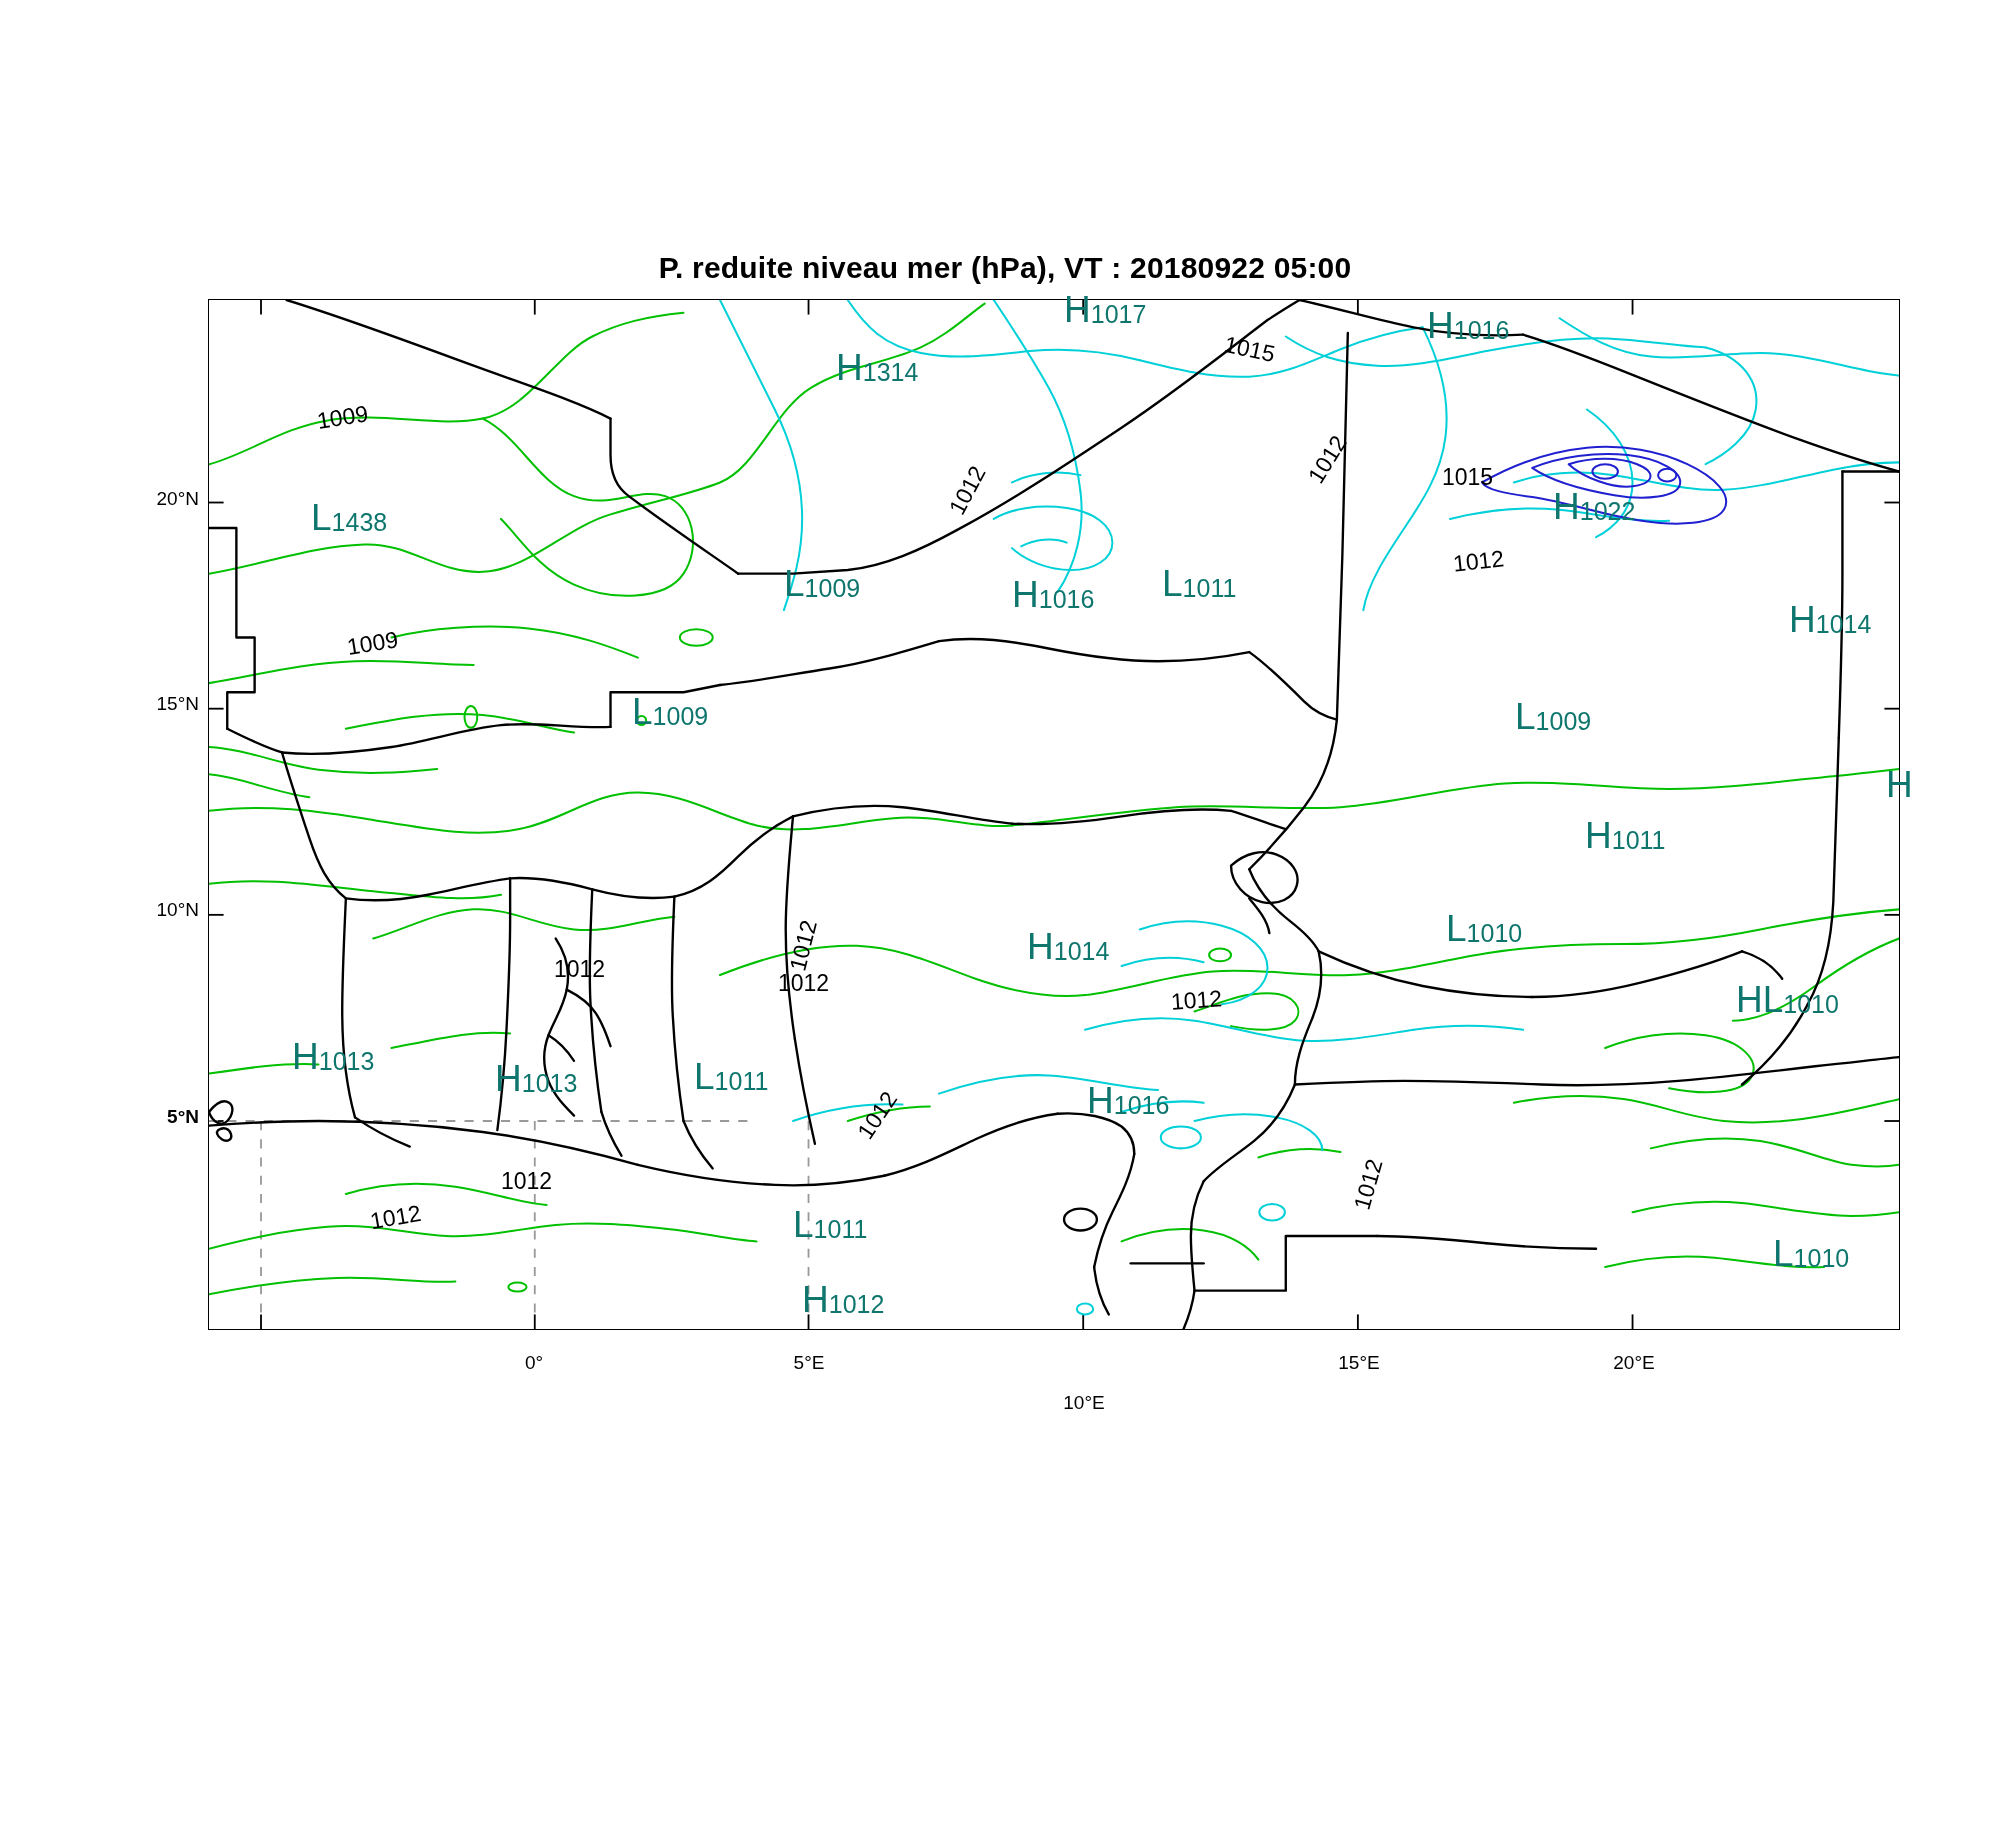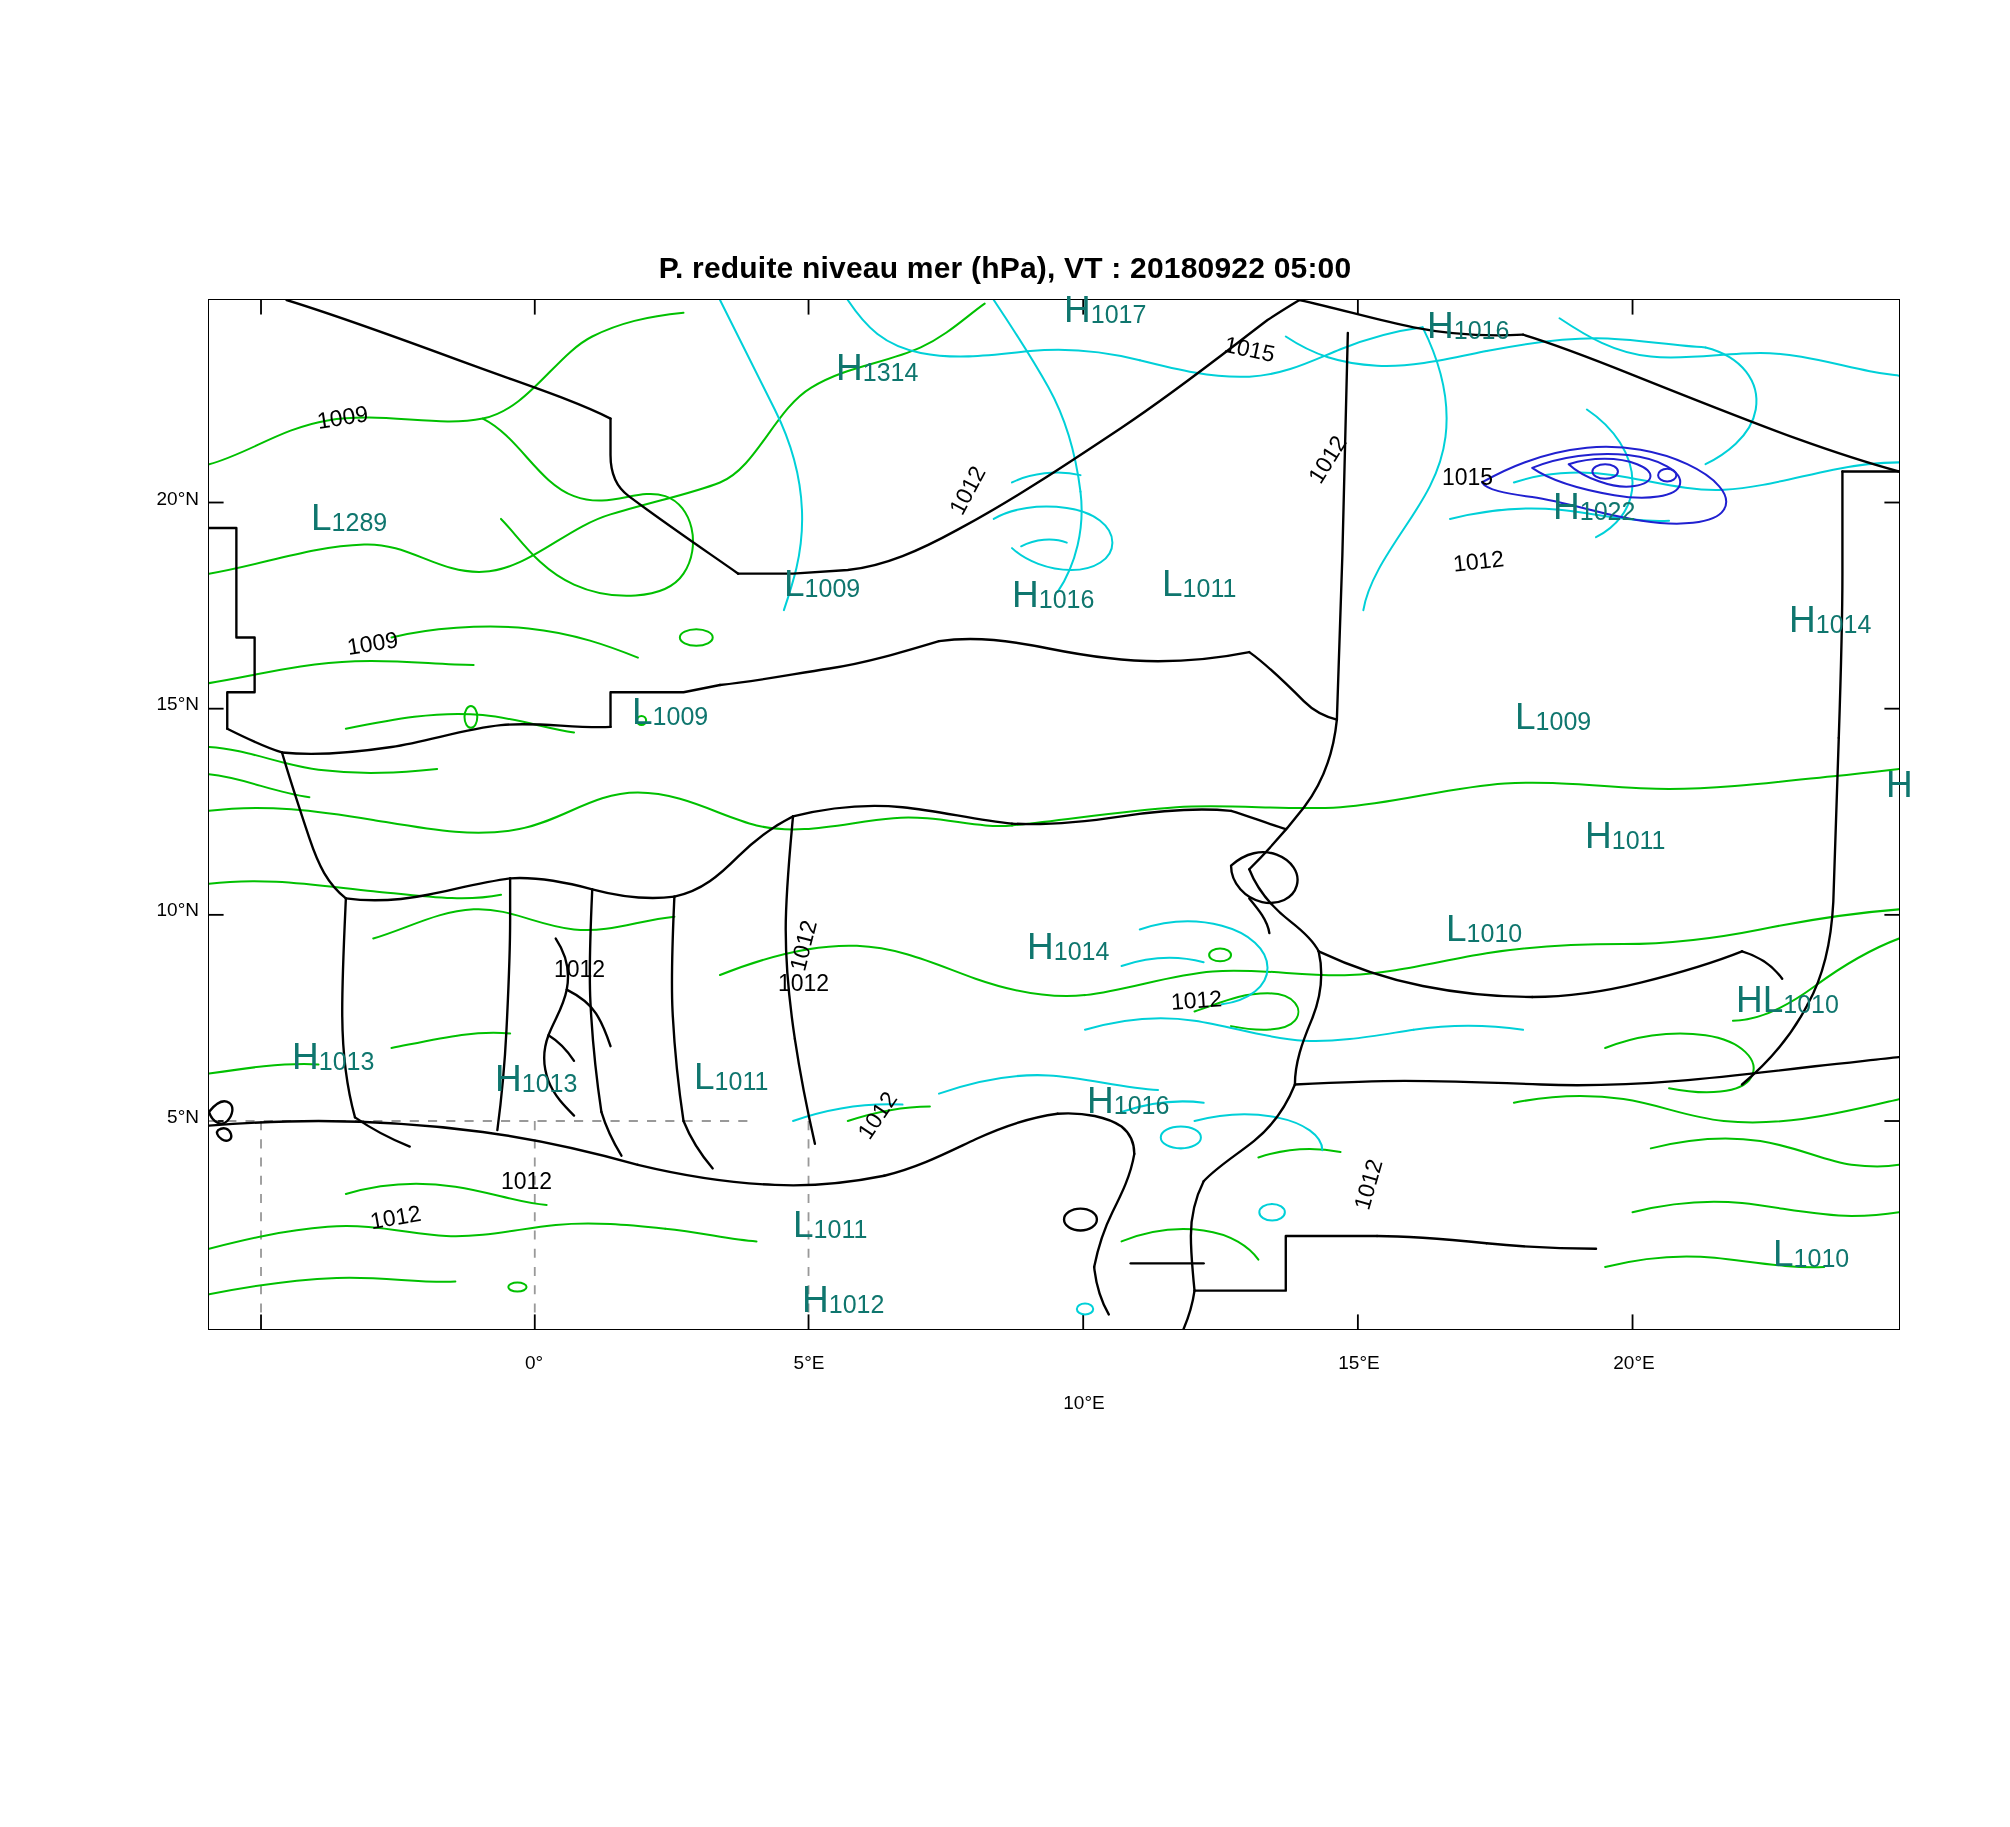--- a/index.html
+++ b/index.html
@@ -94,21 +94,21 @@
 </head>
 <body>
 
 <div id="page">
 
   <div id="chart-title">P. reduite niveau mer (hPa),  VT : 20180922  05:00</div>
 
   <div class="ytick" style="left:117px; top:488px;">20°N</div>
   <div class="ytick" style="left:117px; top:693px;">15°N</div>
   <div class="ytick" style="left:117px; top:899px;">10°N</div>
-  <div class="ytick" style="left:117px; top:1106px;">5°N</div>
+  <div class="ytick" style="left:117px; top:1106px;font-weight:bold;">5°N</div>
 
   <div class="xtick" style="left:219px; top:1304px;text-align:right;">5°W</div>
   <div class="xtick" style="left:493px; top:1352px;">0°</div>
   <div class="xtick" style="left:768px; top:1352px;">5°E</div>
   <div class="xtick" style="left:1043px; top:1352px;margin-top:40px;">10°E</div>
   <div class="xtick" style="left:1318px; top:1352px;">15°E</div>
   <div class="xtick" style="left:1593px; top:1352px;">20°E</div>
 
   <div id="map-frame">
     <svg id="map-svg" viewBox="0 0 1852 1128" preserveAspectRatio="none">
@@ -320,21 +320,21 @@
   <div class="isolabel" style="left:370px; top:1204px; transform:rotate(-10deg);">1012</div>
   <div class="isolabel" style="left:554px; top:956px;">1012</div>
   <div class="isolabel" style="left:553px; top:970px; transform:rotate(-76deg);"></div>
 
   <div class="ctr" style="left:1064px; top:291px;"><span class="lh">H</span><span class="val">1017</span></div>
 
   <div class="ctr" style="left:836px; top:349px;"><span class="lh">H</span><span class="val">1314</span></div>
 
   <div class="ctr" style="left:1427px; top:307px;"><span class="lh">H</span><span class="val">1016</span></div>
 
-  <div class="ctr" style="left:311px; top:499px;"><span class="lh">L</span><span class="val">1289</span></div>
+  <div class="ctr" style="left:311px; top:499px;"><span class="lh">L</span><span class="val">1438</span></div>
 
   <div class="ctr" style="left:1553px; top:488px;"><span class="lh">H</span><span class="val">1022</span></div>
 
   <div class="ctr" style="left:784px; top:565px;"><span class="lh">L</span><span class="val">1009</span></div>
 
   <div class="ctr" style="left:1012px; top:576px;"><span class="lh">H</span><span class="val">1016</span></div>
 
   <div class="ctr" style="left:1162px; top:565px;"><span class="lh">L</span><span class="val">1011</span></div>
 
   <div class="ctr" style="left:1789px; top:601px;"><span class="lh">H</span><span class="val">1014</span></div>

